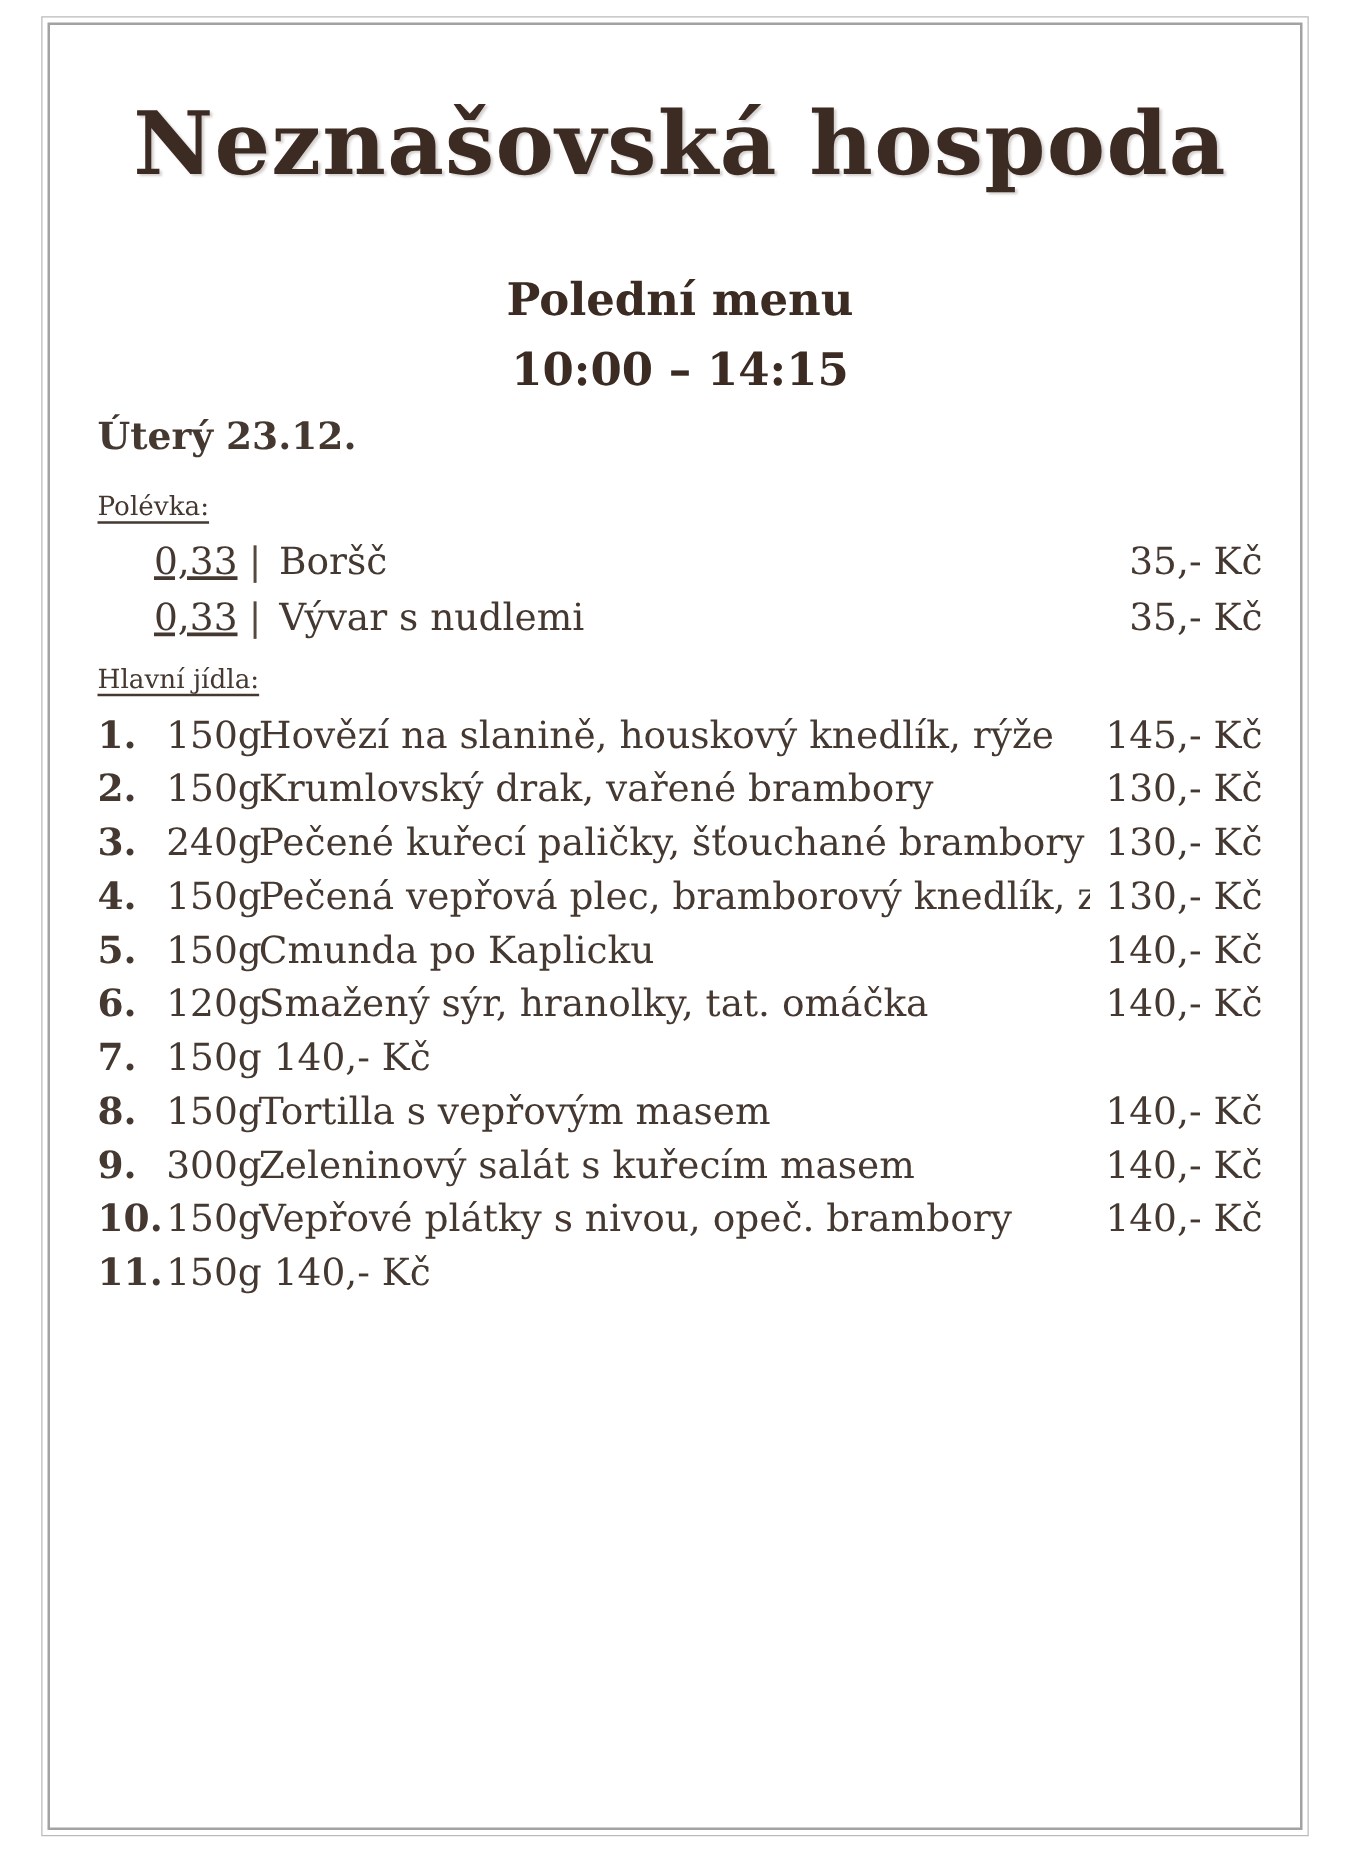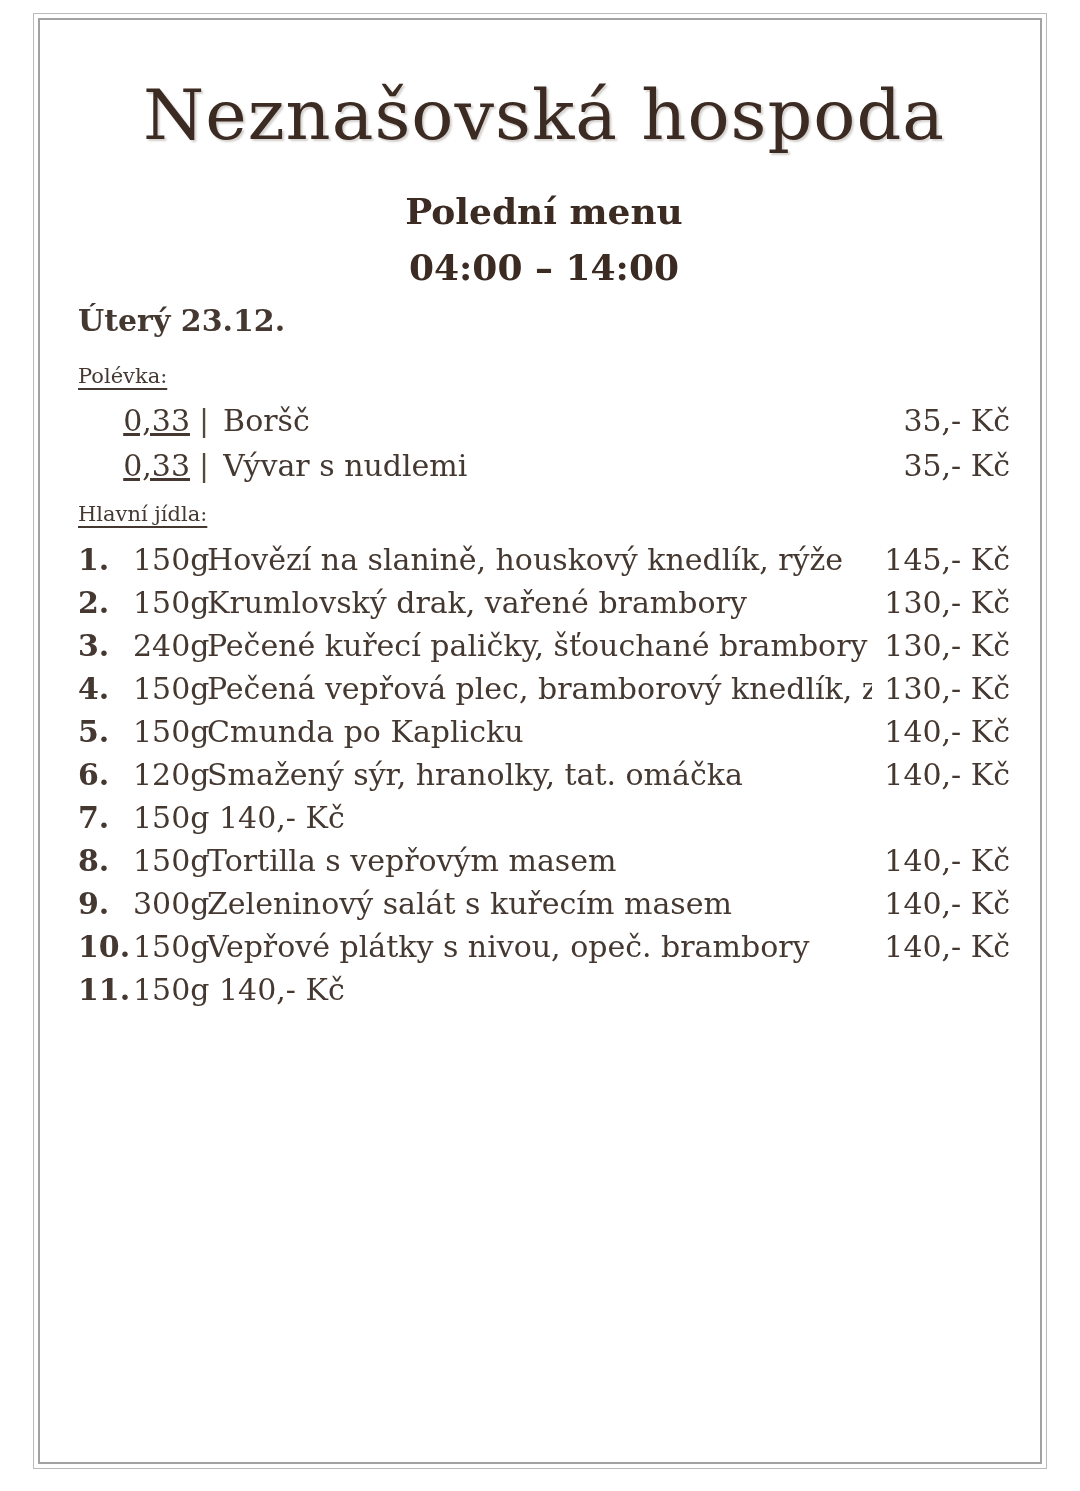--- a/index.html
+++ b/index.html
@@ -35,28 +35,28 @@
   .content {
     position: absolute;
     left: 78px;
     right: 70px;
     top: 0;
   }
   .title {
     margin: 68px 0 0 0;
     text-align: center;
     font-size: 70px;
-    font-weight: 400;
+    font-weight: 700;
     line-height: 94px;
     color: #3c2b22;
     letter-spacing: 1px;
     text-shadow: 2px 2px 2px rgba(60,43,34,0.22);
   }
   .subtitle {
-    margin-top: 25px;
+    margin-top: 54px;
     text-align: center;
     font-size: 36px;
     font-weight: 700;
     line-height: 48px;
     color: #3c2b22;
   }
   .hours {
     margin-top: 8px;
     text-align: center;
     font-size: 36px;
@@ -122,21 +122,21 @@
 </head>
 <body>
 
 <div class="frame-outer">
   <div class="frame-inner"></div>
 </div>
 
 <div class="content">
   <h1 class="title">Neznašovská hospoda</h1>
   <div class="subtitle">Polední menu</div>
-  <div class="hours">04:00 – 14:00</div>
+  <div class="hours">10:00 – 14:15</div>
   <div class="day">Úterý 23.12.</div>
 
   <div class="section-heading soups-heading">Polévka:</div>
   <div id="soup-list">
   <div class="row soup-row">
     <span class="vol">0,33</span>
     <span class="pipe">|</span>
     <span class="dish">Boršč</span>
     <span class="price">35,- Kč</span>
   </div>

